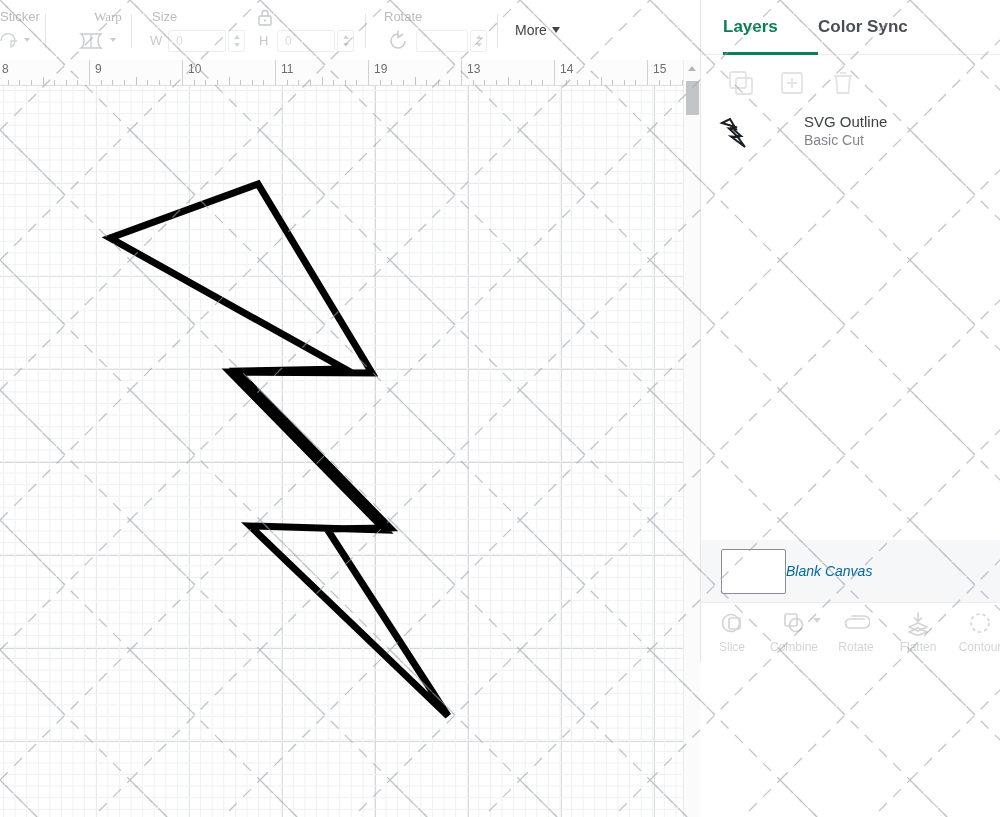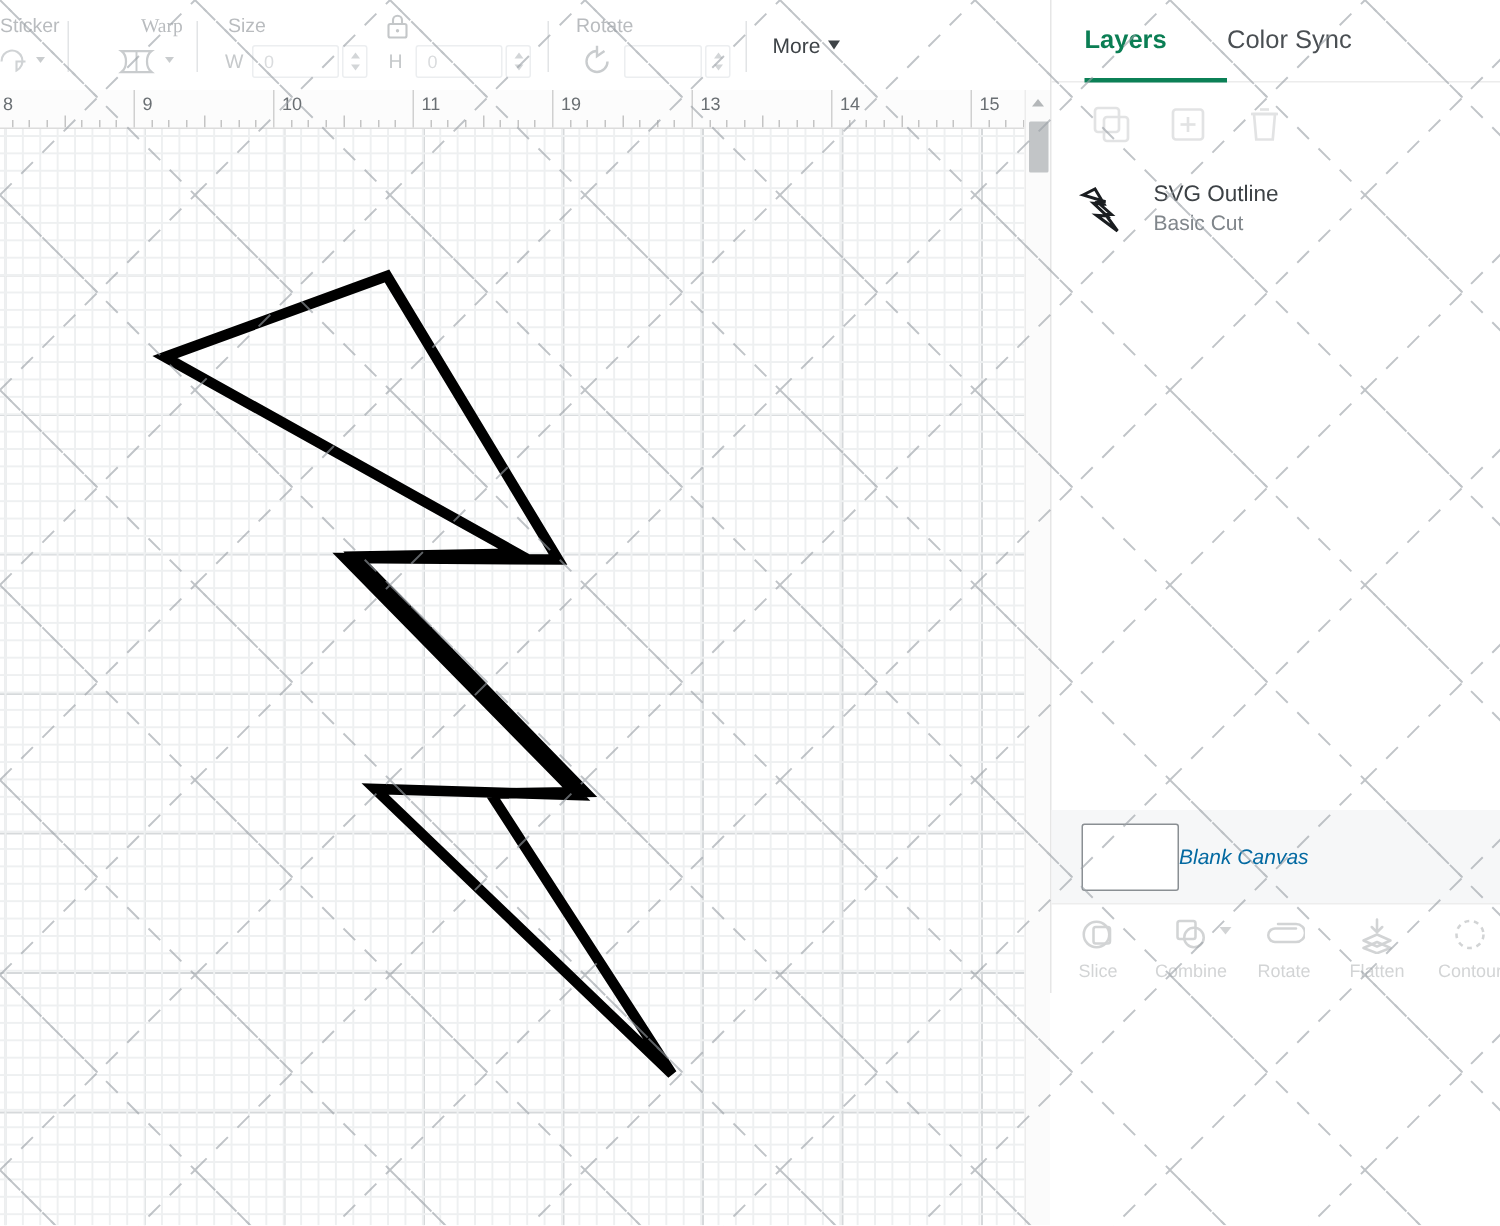--- a/index.html
+++ b/index.html
@@ -128,40 +128,41 @@
   #right-panel {
     position: absolute; left: 700px; top: 0; width: 300px; height: 662px;
     background: rgba(255,255,255,0.62);
     border-left: 1px solid #e6e6e6;
     z-index: 4;
   }
   #tabs { position: relative; height: 58px; }
   .tab {
     position: absolute; top: 17px; font-size: 17px; cursor: pointer;
     padding-bottom: 14px;
+    font-weight: bold;
   }
   .tab.active { color: #0b7e54; font-weight: bold; }
   .tab.inactive { color: #4a4f53; }
   #tab-underline {
     position: absolute; left: 22px; top: 52px; width: 95px; height: 3px;
     background: #0b8056;
   }
   #tabs-rule {
     position: absolute; left: 0; top: 53.5px; width: 300px; height: 1px;
     background: #ececec;
   }
   #layer-actions { position: relative; height: 54px; }
   .la-icon {
     position: absolute; top: 8px; width: 34px; height: 34px;
     opacity: 0.13;
   }
   #layer-list { position: absolute; top: 112px; left: 0; width: 300px; bottom: 130px; }
   .layer-row {
-    position: relative; height: 54px; display: flex; align-items: center;
-    padding: 0 14px; cursor: pointer;
+    position: relative; height: 54px; display: flex; 
+    padding: 0 14px; cursor: pointer; gap: 35px;
   }
   .layer-thumb {
     width: 40px; height: 40px; flex: 0 0 40px;
     display: flex; align-items: center; justify-content: center;
   }
   .layer-text { margin-left: 14px; }
   .layer-title { font-size: 15px; color: #3d4246; line-height: 19px; }
   .layer-sub { font-size: 14px; color: #80868b; line-height: 19px; }
 
   

